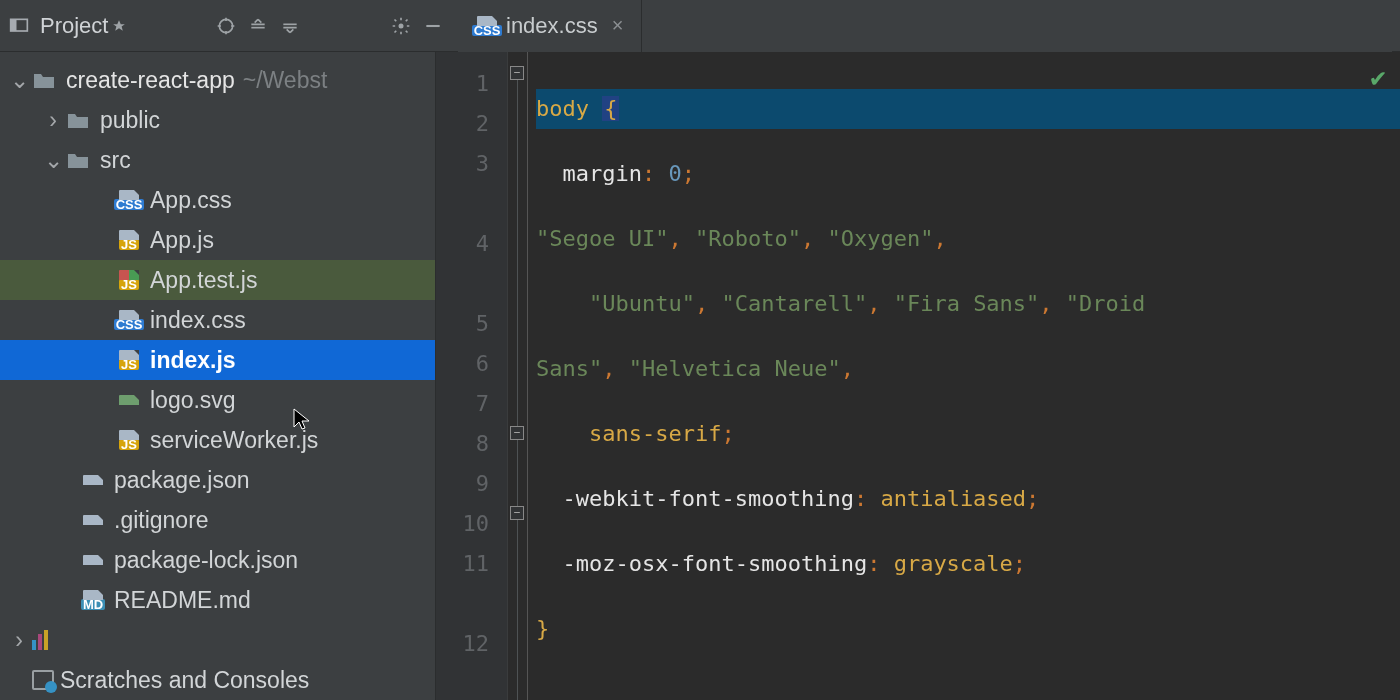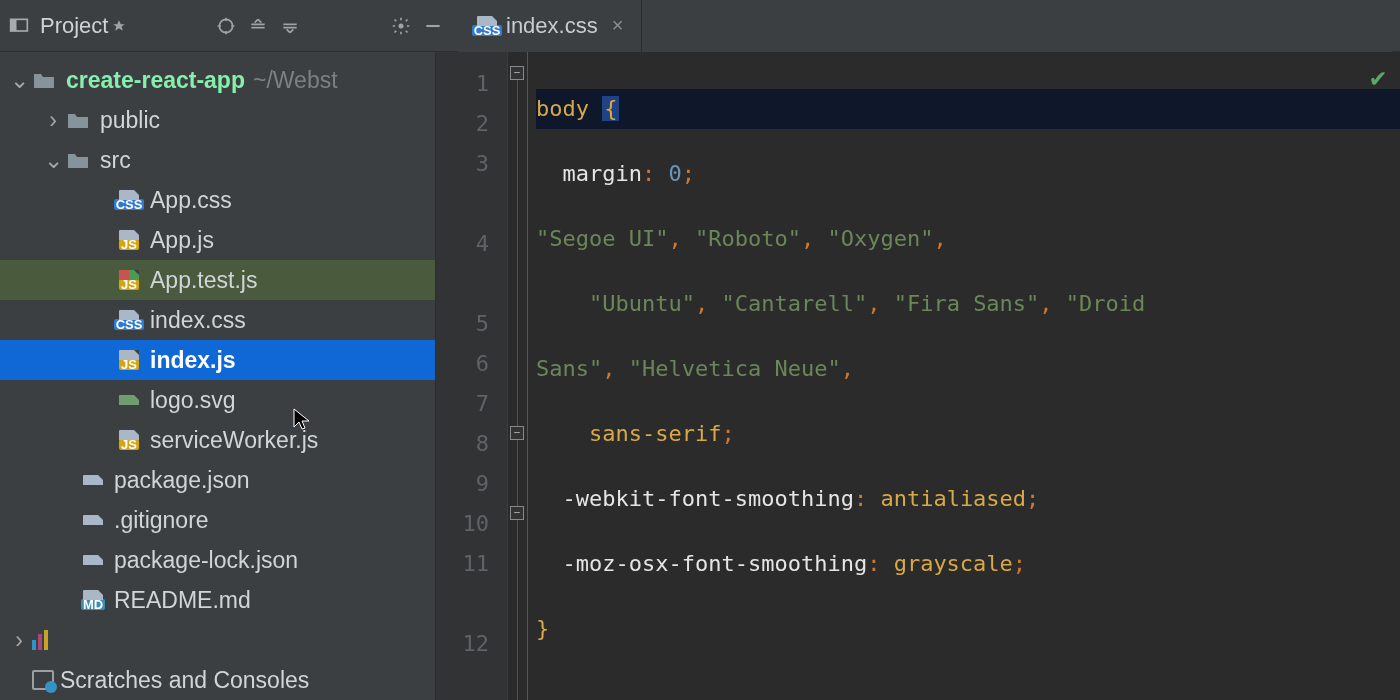--- a/index.html
+++ b/index.html
@@ -76,21 +76,21 @@
   white-space:nowrap;
   overflow:hidden;
   cursor:pointer;
 }
 .tree-row.depth-0 { padding-left: 10px; }
 .tree-row.depth-1 { padding-left: 44px; }
 .tree-row.depth-2 { padding-left: 116px; }
 .tree-row .arrow { width:18px; text-align:center; color:#a4a7aa; margin-right:4px; }
 .tree-row .node-icon { width:28px; display:inline-flex; align-items:center; justify-content:flex-start; margin-right:6px; }
 .tree-row .label { }
-.tree-row .label.bold { font-weight:700; color:#86efac; }
+.tree-row .label.bold { font-weight:400; color:#e5e5e5; }
 .tree-row .hint { color:#7c8083; margin-left:8px; }
 .tree-row.selected { background:#1068d6; color:#fff; }
 .tree-row.selected .label { color:#fff;font-weight:bold; }
 .tree-row.hl { background:#4a5a3d; }
 
 
 .ico-folder svg, .node-icon svg { width:24px; height:20px; }
 
 
 .badge {
@@ -168,21 +168,21 @@
 }
 .code {
   flex:1;
   padding-top:12px;
   padding-left:8px;
   color:#a9b7c6;
   white-space:pre;
   overflow:hidden;
 }
 .code .row { height:40px; line-height:40px; }
-.code .row.firstline { background:#0f172a; }
+.code .row.firstline { background:#0c4a6e; }
 .code .row.firstline .open-brace { background:#214283; padding:0 2px;}
 .tok-sel { color:#d8a946; }
 .tok-brace { color:#d8a946; }
 .tok-prop { color:#e5e5e5; }
 .tok-str { color:#6a8759; }
 .tok-num { color:#6897bb; }
 .tok-key { color:#d8a946;}
 .tok-punc{ color:#cc7832;}
 .tok-semi{ color:#cc7832;}
 .comma { color:#cc7832; }

